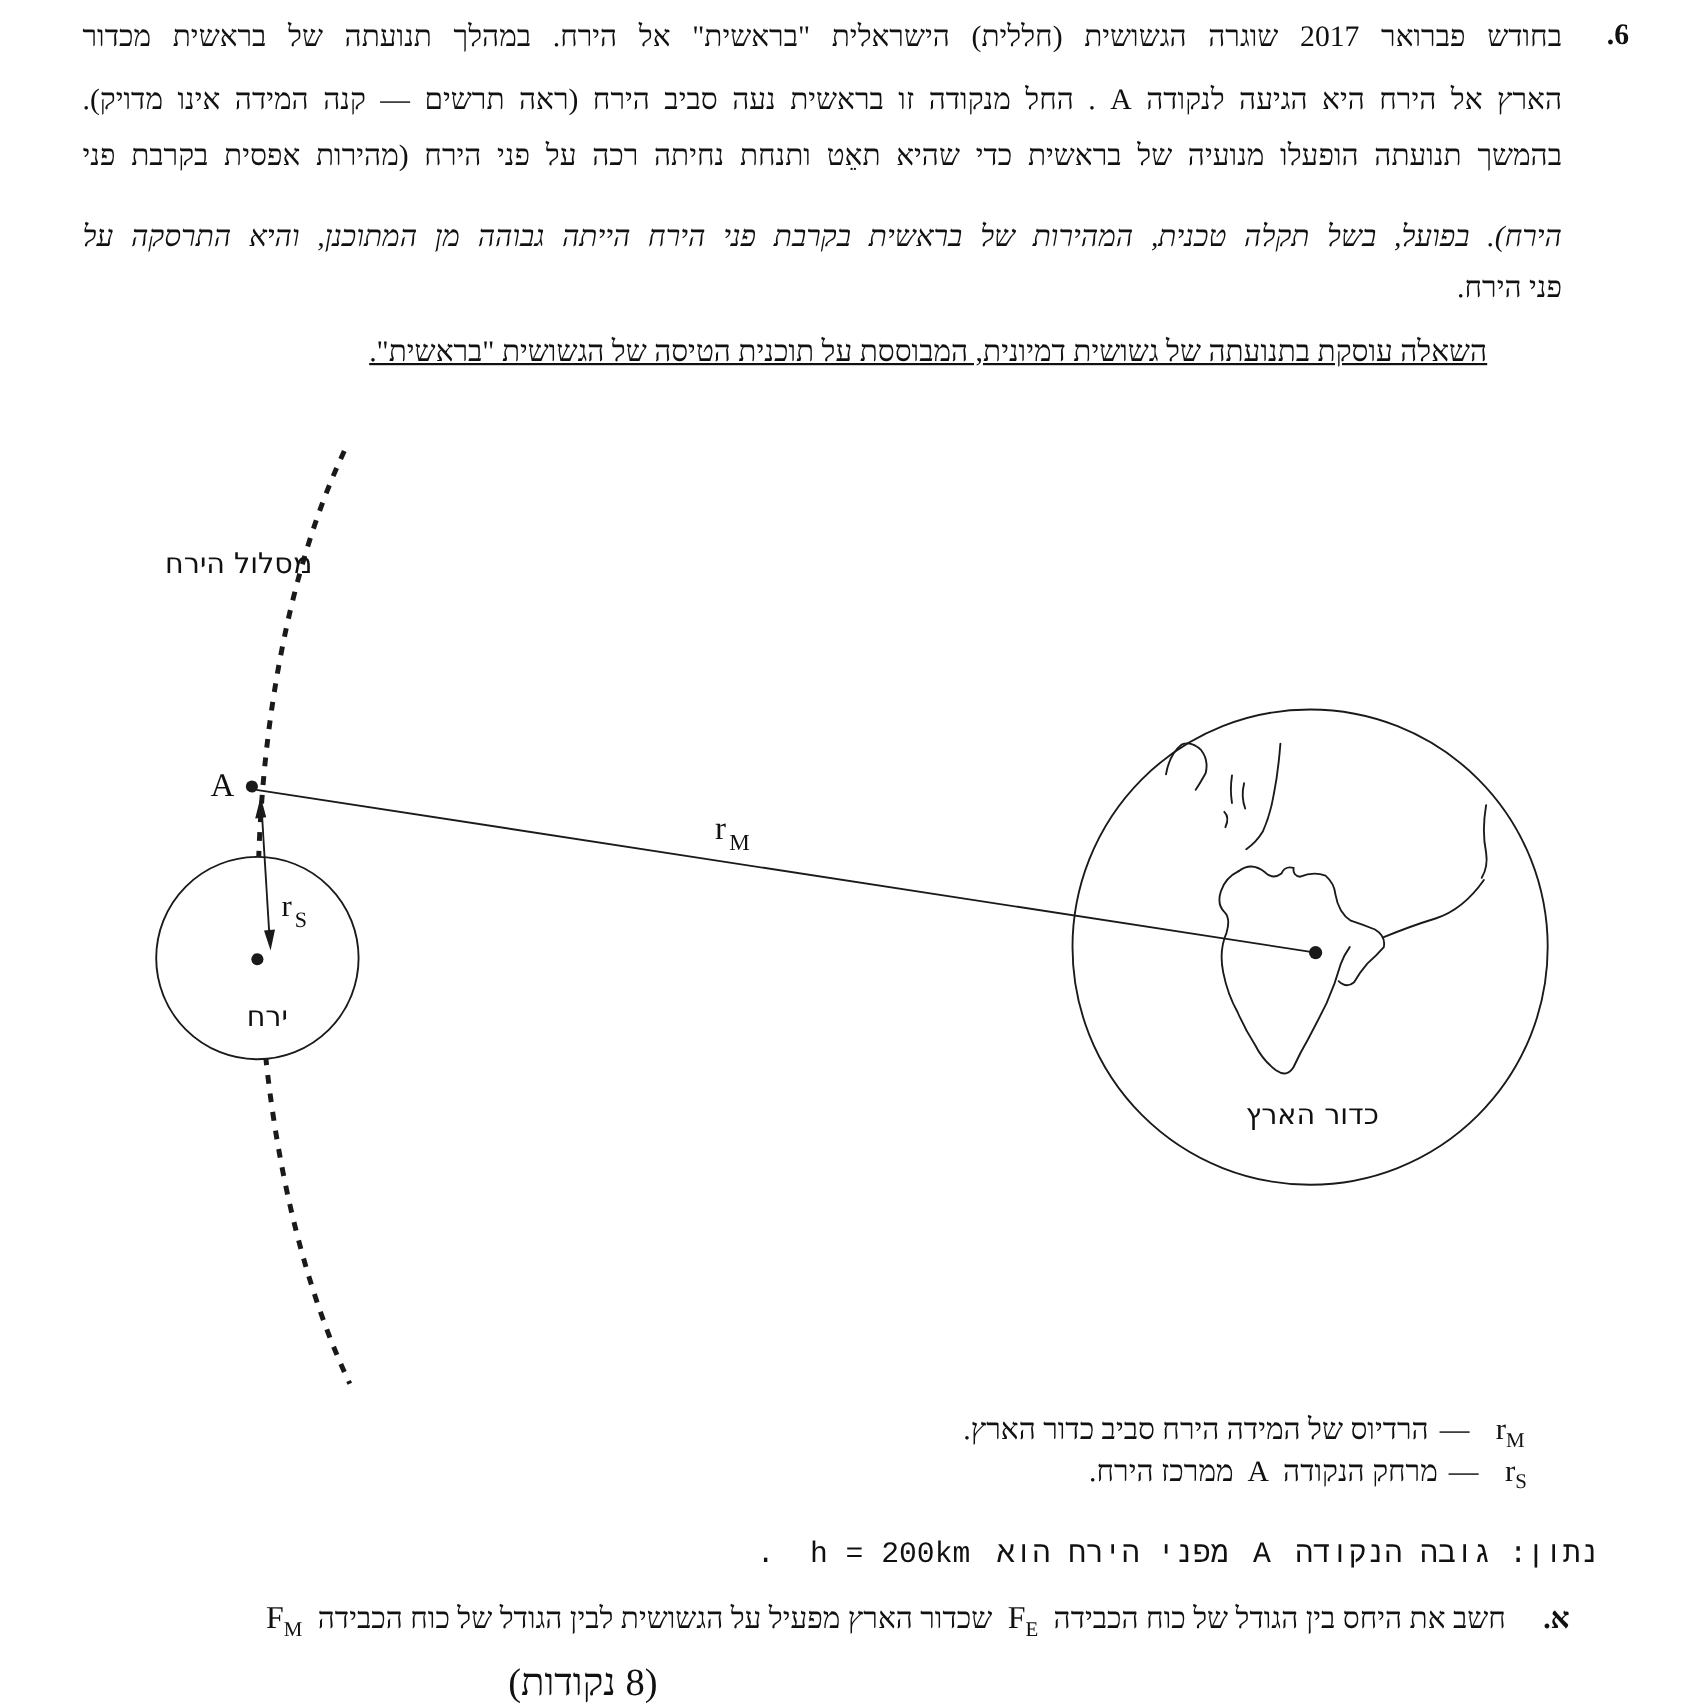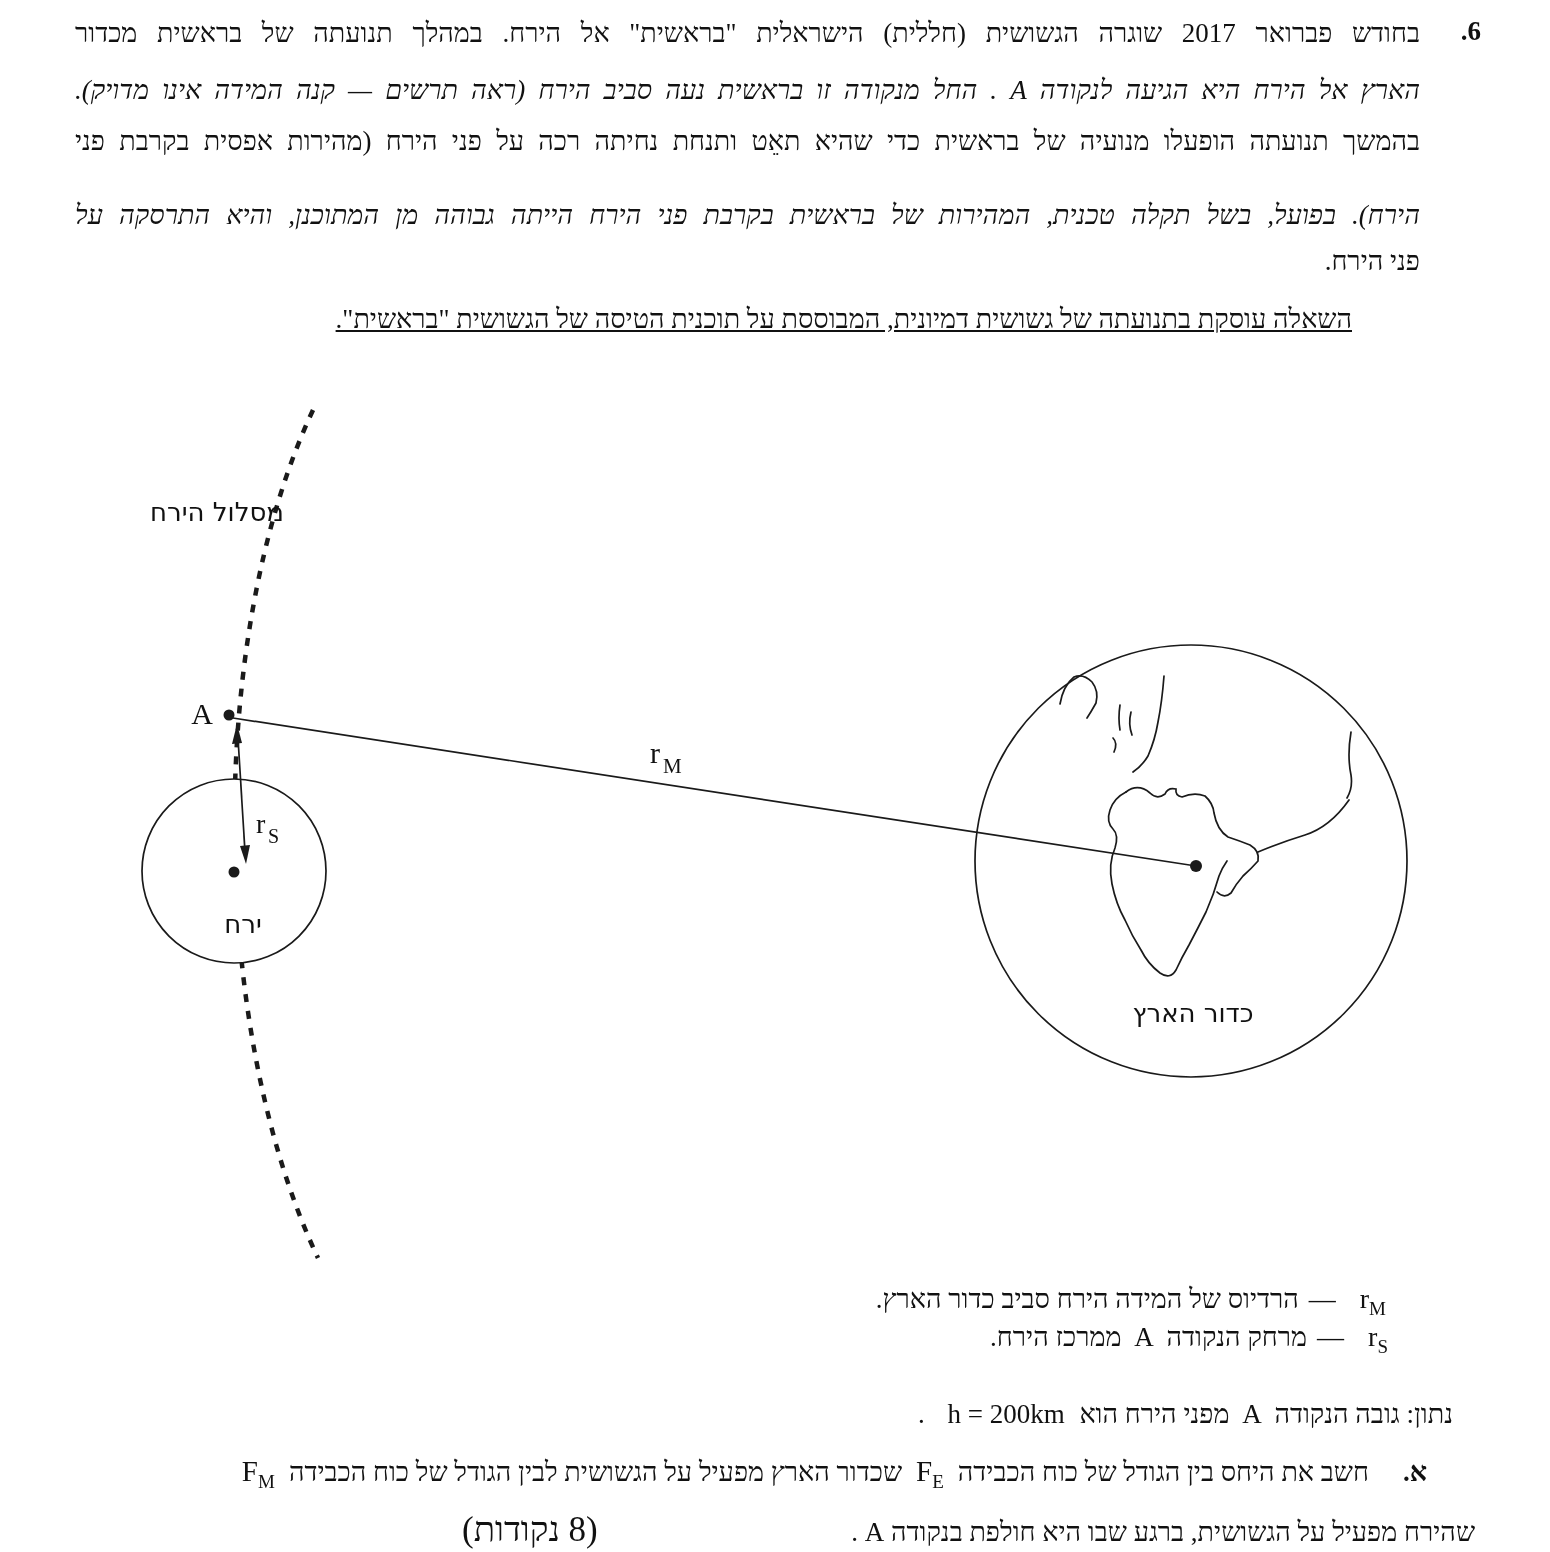--- a/index.html
+++ b/index.html
@@ -28,21 +28,21 @@
   .a-line2 .txt{font-size:27px;direction:rtl;white-space:nowrap;}
   svg text{fill:#111;}
   .heb-label{font-family:"DejaVu Sans","Liberation Sans",sans-serif;}
 </style>
 </head>
 <body>
 
 <div class="abs qnum" style="right:69px;top:16px;">6.</div>
 
 <div class="abs qline" style="top:16px;">בחודש פברואר 2017 שוגרה הגשושית (חללית) הישראלית "בראשית" אל הירח. במהלך תנועתה של בראשית מכדור</div>
-<div class="abs qline" style="top:73px;font-style:italic;">הארץ אל הירח היא הגיעה לנקודה A . החל מנקודה זו בראשית נעה סביב הירח (ראה תרשים — קנה המידה אינו מדויק).</div>
+<div class="abs qline" style="top:73px;">הארץ אל הירח היא הגיעה לנקודה A . החל מנקודה זו בראשית נעה סביב הירח (ראה תרשים — קנה המידה אינו מדויק).</div>
 <div class="abs qline" style="top:124px;">בהמשך תנועתה הופעלו מנועיה של בראשית כדי שהיא תאֵט ותנחת נחיתה רכה על פני הירח (מהירות אפסית בקרבת פני</div>
 <div class="abs qline" style="top:198px;font-style:italic;">הירח). בפועל, בשל תקלה טכנית, המהירות של בראשית בקרבת פני הירח הייתה גבוהה מן המתוכנן, והיא התרסקה על</div>
 <div class="abs rline" style="right:130px;top:244px;margin-left:44px;">פני הירח.</div>
 <div class="abs rline" style="right:198px;top:302px;text-decoration:underline;">השאלה עוסקת בתנועתה של גשושית דמיונית, המבוססת על תוכנית הטיסה של הגשושית "בראשית".</div>
 
 <svg class="abs" style="left:0;top:0;" width="1550" height="1552" viewBox="0 0 1550 1552">
 
   <path d="M 313 410 C 205 640, 210 1030, 318 1258" fill="none" stroke="#1a1a1a" stroke-width="4.5" stroke-dasharray="8 9"></path>
 
   <circle cx="234" cy="871" r="92" fill="#ffffff" stroke="#1a1a1a" stroke-width="1.7"></circle>
@@ -90,28 +90,27 @@
 <div class="abs rline" style="right:150px;top:1282px;">
   <span class="formula"><span class="f-base">r</span><span class="f-sub">M</span></span><span class="dash">—</span><span>הרדיוס של המידה הירח סביב כדור הארץ.</span>
 </div>
 
 <div class="abs rline" style="right:148px;top:1320px;">
   <span class="formula"><span class="f-base">r</span><span class="f-sub">S</span></span><span class="dash">—</span><span>מרחק הנקודה</span>
   <span class="ltr" style="margin:0 6px;">A</span>
   <span>ממרכז הירח.</span>
 </div>
 
-<div class="abs rline" style="right:97px;top:1397px;">
+<div class="abs rline" style="right:97px;top:1397px;font-family:Liberation Mono, monospace;">
   <span>נתון: גובה הנקודה</span>
   <span class="ltr" style="margin:0 6px;">A</span>
   <span>מפני הירח הוא</span>
   <span class="ltr">h = 200km</span>
   <span class="enddot">.</span>
 </div>
 
 <div class="abs rline" style="right:123px;top:1454px;">
   <span class="marker">א.</span><span>חשב את היחס בין הגודל של כוח הכבידה</span><span class="formula"><span class="f-base big">F</span><span class="f-sub">E</span></span><span>שכדור הארץ מפעיל על הגשושית לבין הגודל של כוח הכבידה</span><span class="formula"><span class="f-base big">F</span><span class="f-sub">M</span></span>
 </div>
 
 <div class="abs a-line2" style="left:462px;right:75px;top:1510px;">
   <span class="points">(8 נקודות)</span>
-  <span class="txt">שהירח מפעיל על הגשושית, ברגע שבו היא חולפת בנקודה A .</span>
 </div>
 
 </body></html>

